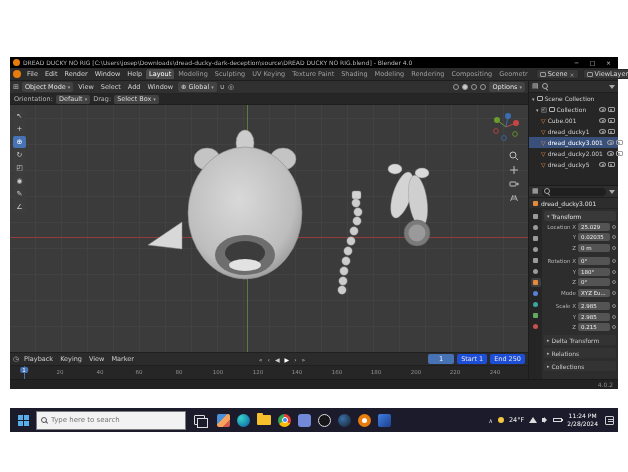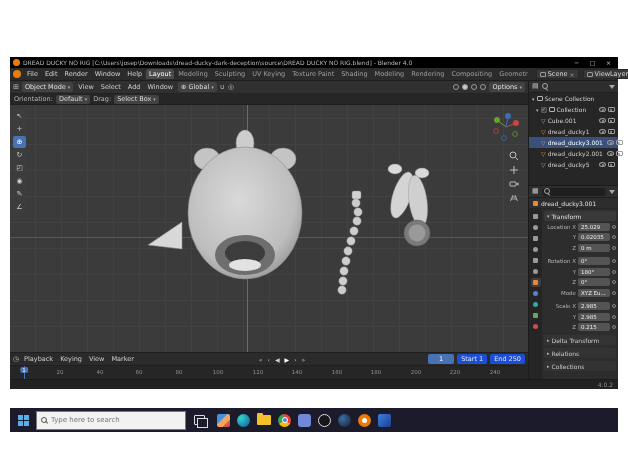--- a/index.html
+++ b/index.html
@@ -575,14 +575,27 @@
       <span class="ticon t-news"></span>
       <span class="ticon t-edge"></span>
       <span class="t-folder"></span>
       <span class="ticon t-chrome"></span>
       <span class="ticon t-purple"></span>
       <span class="ticon t-obs"></span>
       <span class="ticon t-steam"></span>
       <span class="ticon t-blender"></span>
       <span class="ticon t-blue"></span>
     </div>
+    <div class="tray">
+      <span class="chev">∧</span>
+      <span class="sun"></span>
+      <span class="temp">24°F</span>
+      <span class="wifi"></span>
+      <span class="spk"></span>
+      <span class="batt"></span>
+      <span class="clockblk">
+        <span>11:24 PM</span>
+        <span>2/28/2024</span>
+      </span>
+      <span class="notif"></span>
+    </div>
   </div>
 </div>
 
 </body></html>

